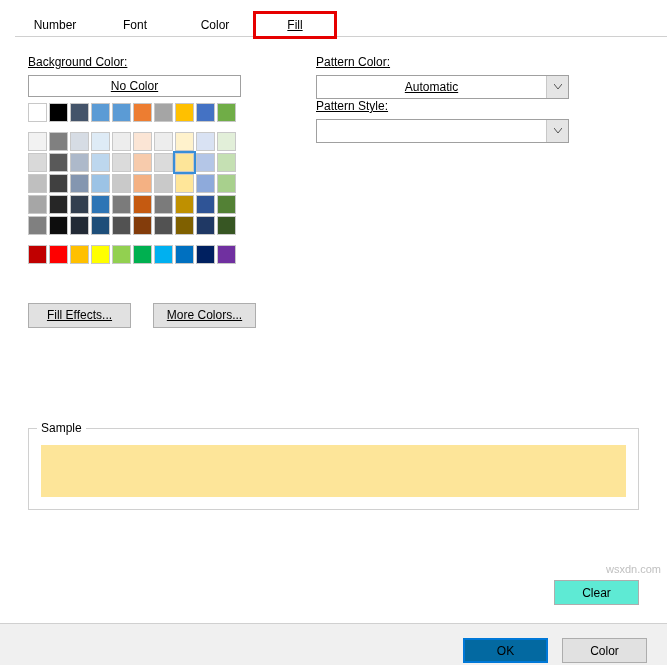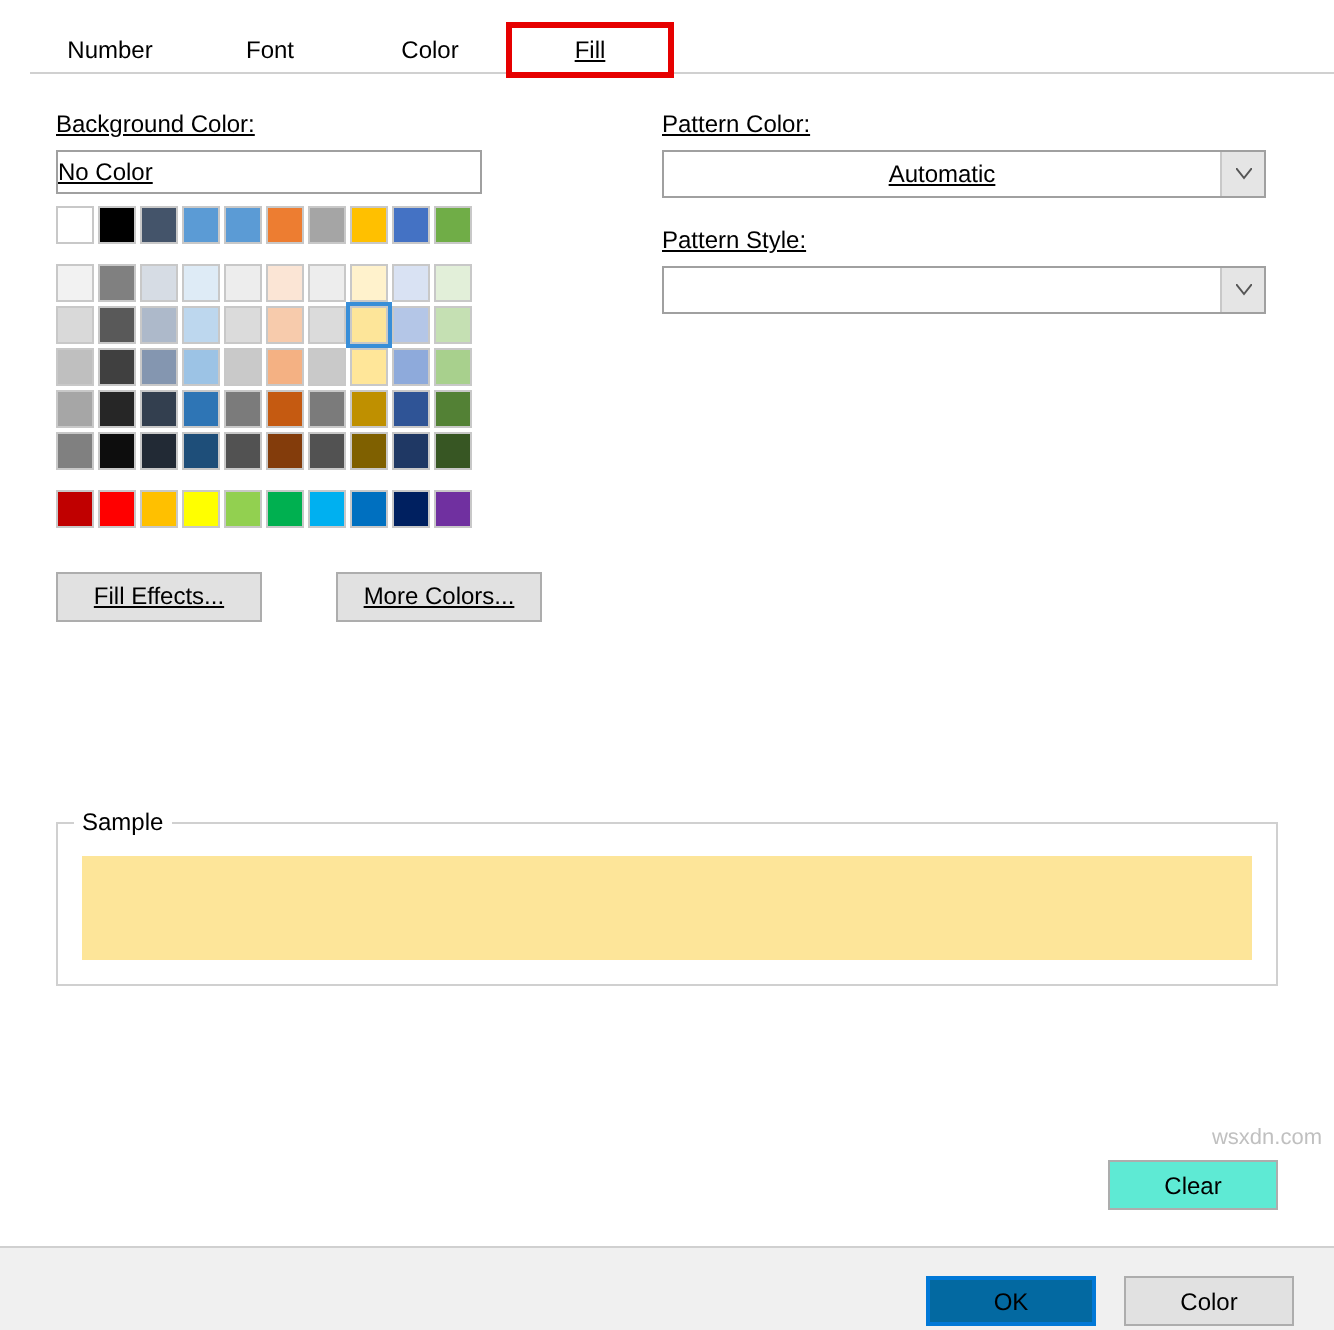--- a/index.html
+++ b/index.html
@@ -8,28 +8,28 @@
 .titlebar { height: 32px; display: flex; align-items: center; padding: 0 10px; }
 .title { flex: 1; padding-left: 4px; }
 .title-btn { width: 40px; text-align: center; font-size: 14px; line-height: 32px; height: 32px; cursor: default; }
 .tabs { display: flex; margin: 12px 0 0 15px; border-bottom: 1px solid #d0d0d0; }
 .tab { width: 80px; height: 24px; text-align: center; line-height: 22px; border: 1px solid transparent; border-bottom: none; position: relative; top: 1px; cursor: default; }
 .tab.active { border: 1px solid #d0d0d0; border-bottom: 1px solid #fff; background: #fff; }
 .tab.highlight { outline: 3px solid #e60000; outline-offset: -1px; text-decoration: underline; }
 .panel { padding: 18px 28px 10px 28px; display: flex; gap: 60px; text-decoration: underline; }
 .left, .right { display: flex; flex-direction: column; }
 .section-label { margin-bottom: 6px; }
-.nocolor-btn { width: 213px; height: 22px; border: 1px solid #a0a0a0; background: #fff; line-height: 20px; margin-bottom: 6px; }
+.nocolor-btn { width: 213px; height: 22px; border: 1px solid #a0a0a0; background: #fff; text-align: center; line-height: 20px; margin-bottom: 6px; }
 .swatch-grid { display: flex; flex-direction: column; gap: 2px; margin-bottom: 10px; }
 .swatch-row { display: flex; gap: 2px; }
 .swatch { width: 19px; height: 19px; border: 1px solid #c8c8c8; }
 .swatch.selected { outline: 2px solid #388ed8; outline-offset: 0; }
-.btn-row { display: flex; gap: 37px; margin-top: 12px; }
+.btn-row { display: flex; gap: 22px; margin-top: 29px; }
 .wide-btn { width: 103px; height: 25px; background: #e1e1e1; border: 1px solid #adadad; text-align: center; line-height: 23px; }
-.combo { width: 302px; height: 24px; border: 1px solid #a0a0a0; display: flex; align-items: center; margin-bottom: 14px; }
+.combo { width: 253px; height: 24px; border: 1px solid #a0a0a0; display: flex; align-items: center; }
 .combo-text { flex: 1; text-align: center; }
 .combo-arrow { width: 22px; height: 100%; border-left: 1px solid #c8c8c8; background: #e5e5e5; display: flex; align-items: center; justify-content: center; }
 .combo-arrow svg { width: 8px; height: 6px; }
 .sample-group { margin: 90px 28px 0 28px; position: relative; border: 1px solid #d0d0d0; padding: 16px 12px 12px 12px; }
 .sample-legend { position: absolute; top: -8px; left: 8px; background: #fff; padding: 0 4px; }
 .sample-box { height: 52px; background: #fde599; }
 .bottom { position: absolute; left: 0; right: 0; bottom: 0; }
 .clear-row { display: flex; justify-content: flex-end; padding: 12px 28px 18px 0; border-bottom: 1px solid #d0d0d0; }
 .clear-btn { width: 85px; height: 25px; background: #5eead4; border: 1px solid #adadad; }
 .footer { display: flex; justify-content: flex-end; gap: 14px; padding: 14px 20px; background: #f0f0f0; }

